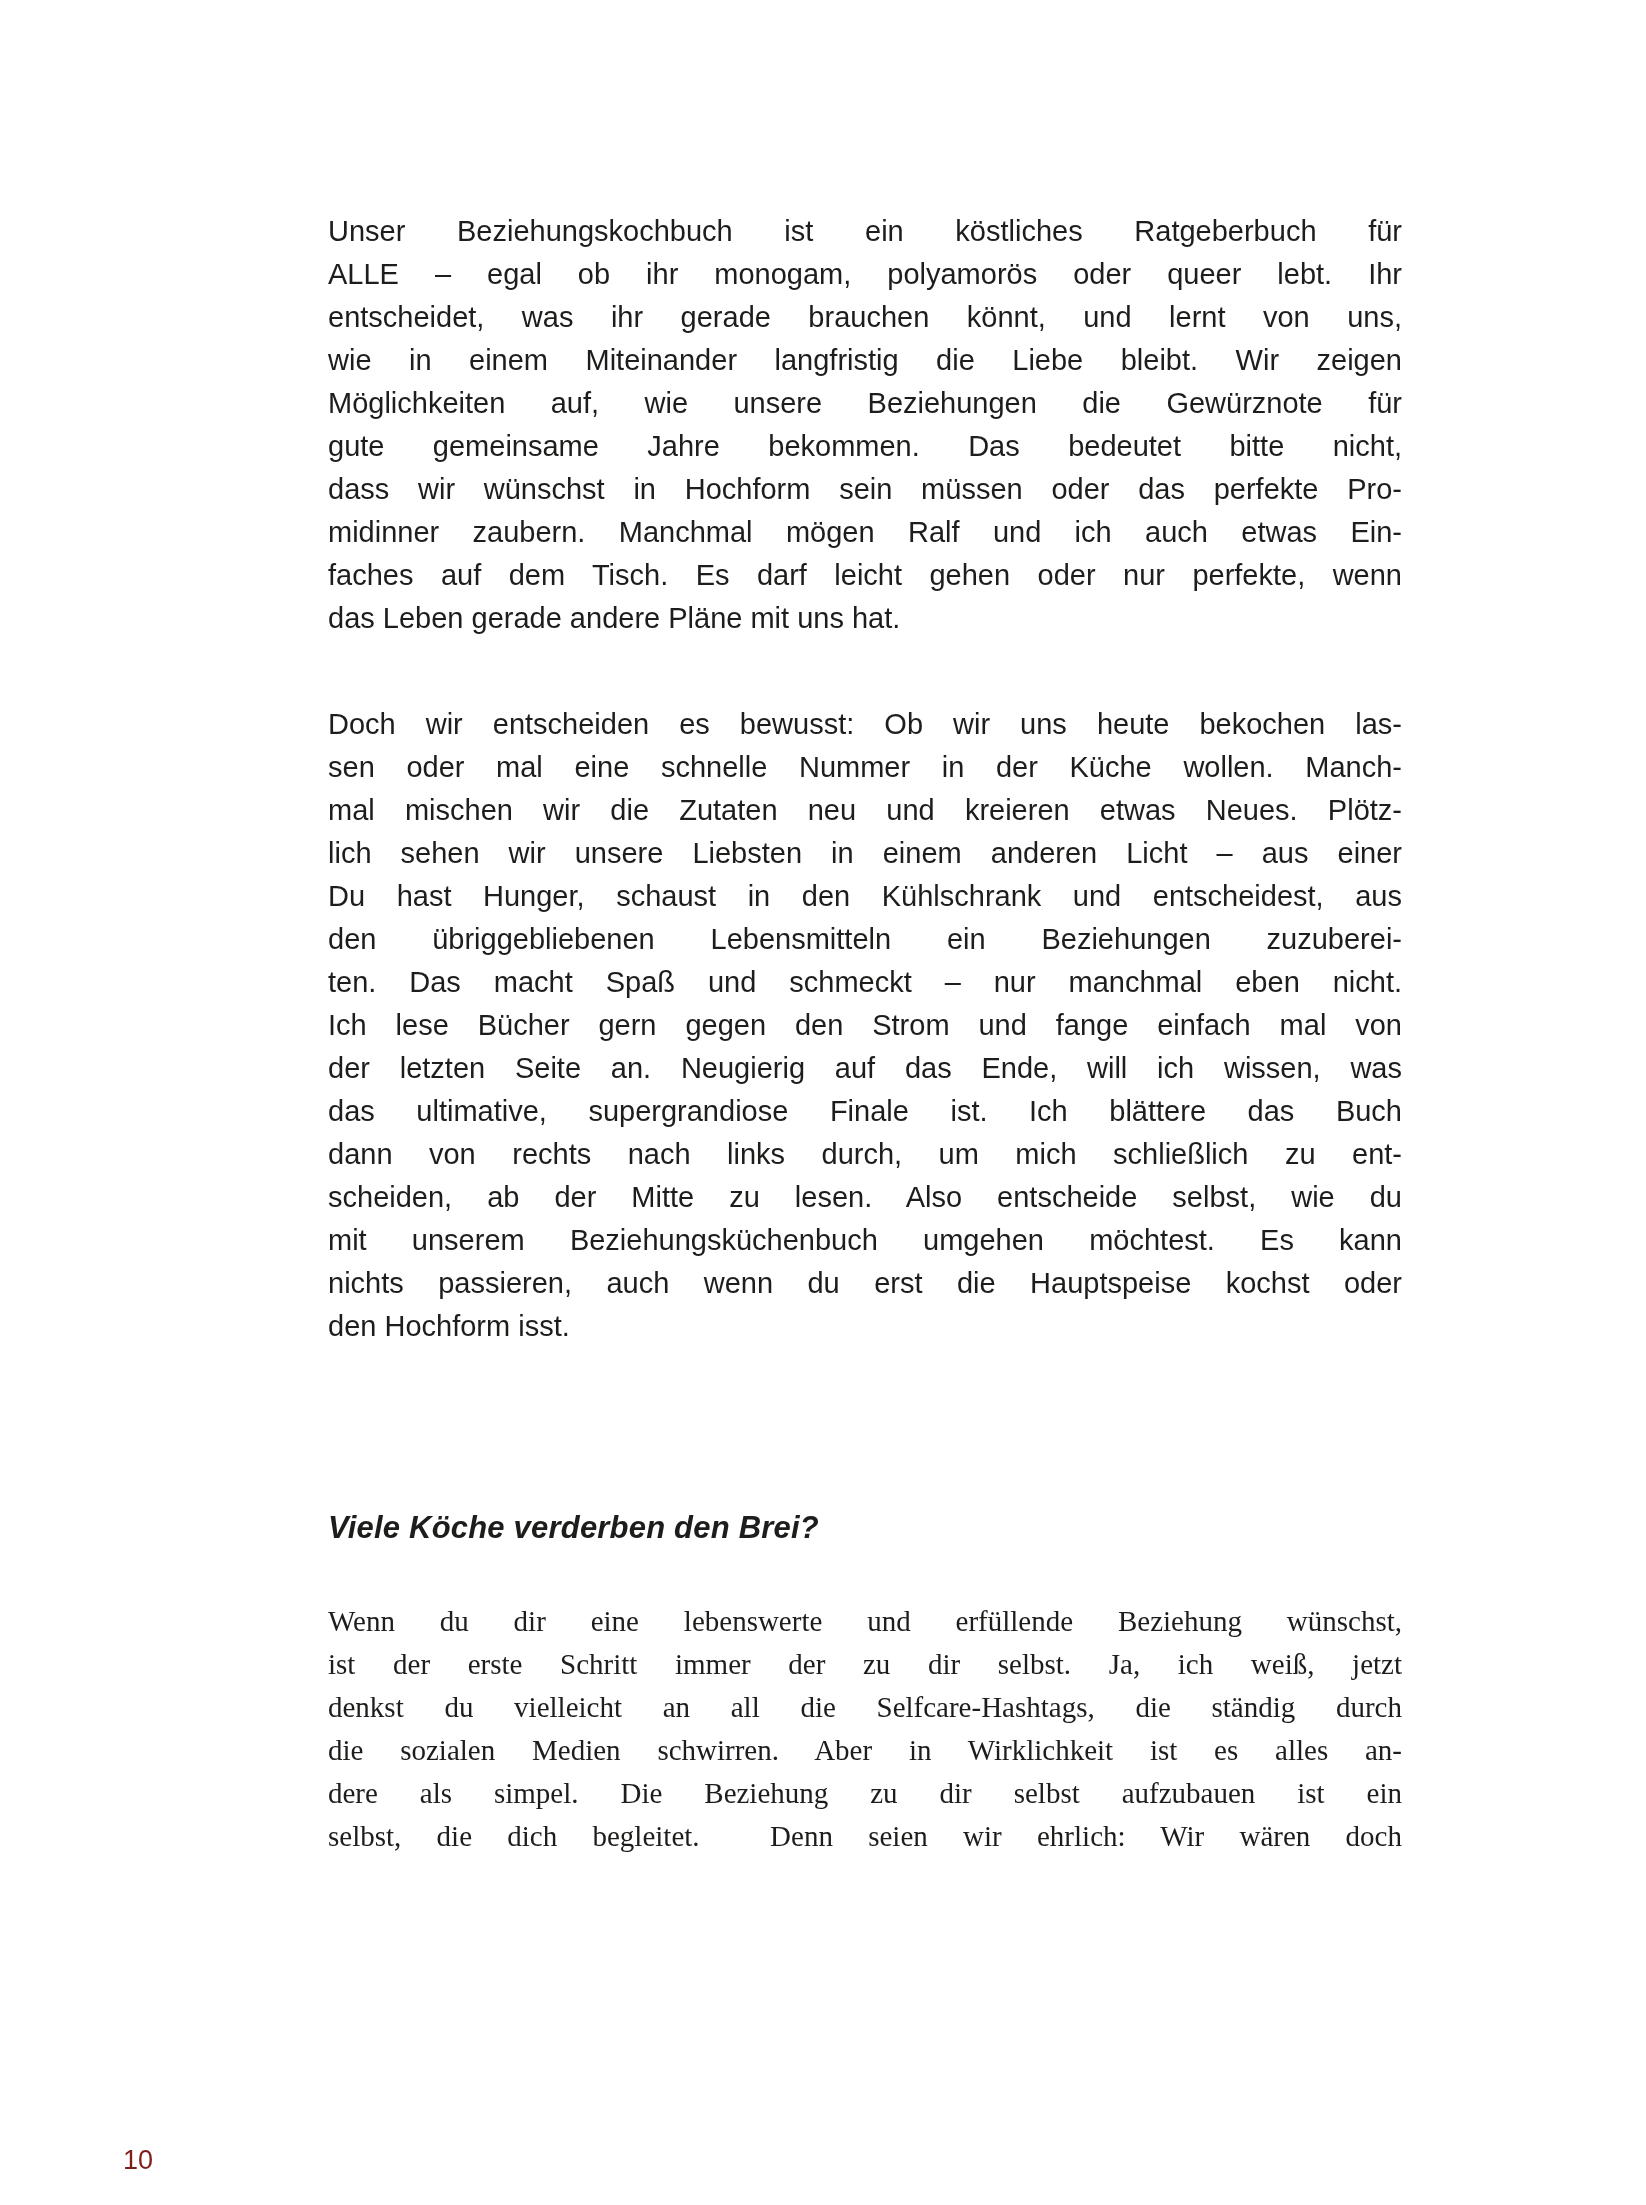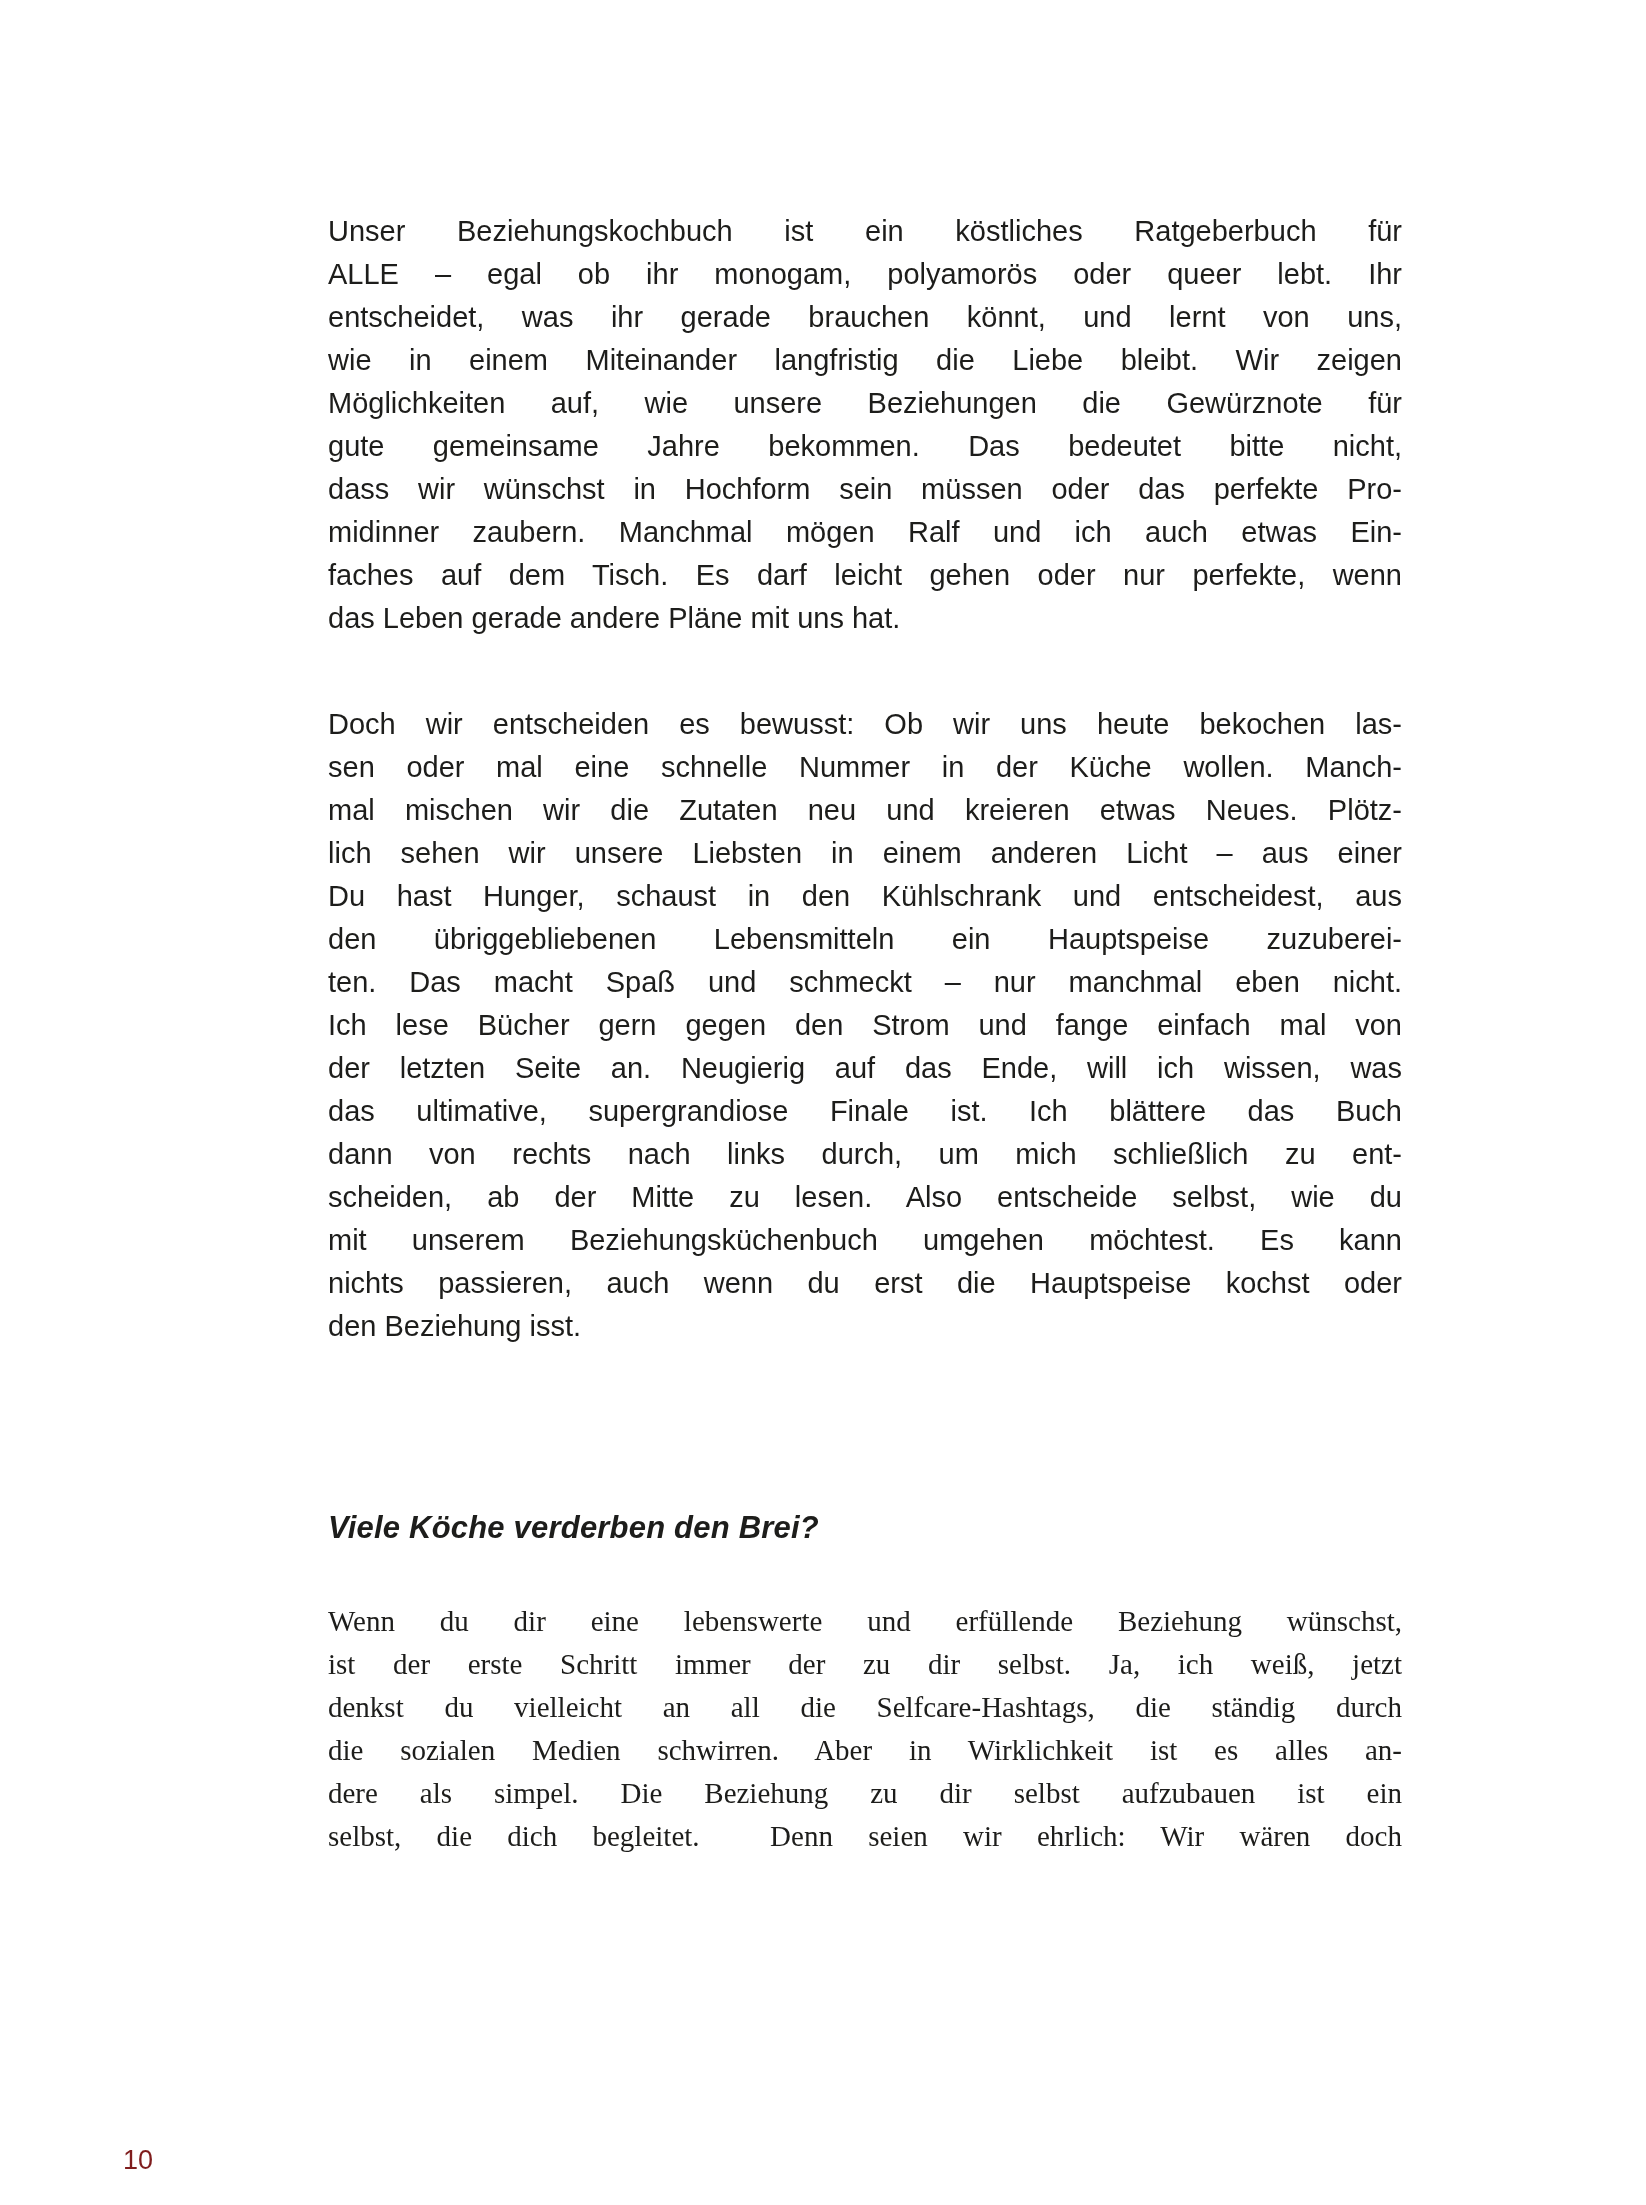--- a/index.html
+++ b/index.html
@@ -70,30 +70,30 @@
         <div class="line">midinner zaubern. Manchmal mögen Ralf und ich auch etwas Ein-</div>
         <div class="line">faches auf dem Tisch. Es darf leicht gehen oder nur perfekte, wenn</div>
         <div class="line left">das Leben gerade andere Pläne mit uns hat.</div>
       </div>
     <div class="para para-2">
         <div class="line">Doch wir entscheiden es bewusst: Ob wir uns heute bekochen las-</div>
         <div class="line">sen oder mal eine schnelle Nummer in der Küche wollen. Manch-</div>
         <div class="line">mal mischen wir die Zutaten neu und kreieren etwas Neues. Plötz-</div>
         <div class="line">lich sehen wir unsere Liebsten in einem anderen Licht – aus einer</div>
         <div class="line">Du hast Hunger, schaust in den Kühlschrank und entscheidest, aus</div>
-        <div class="line">den übriggebliebenen Lebensmitteln ein Hauptspeise zuzuberei-</div>
+        <div class="line">den übriggebliebenen Lebensmitteln ein Beziehungen zuzuberei-</div>
         <div class="line">ten. Das macht Spaß und schmeckt – nur manchmal eben nicht.</div>
         <div class="line">Ich lese Bücher gern gegen den Strom und fange einfach mal von</div>
         <div class="line">der letzten Seite an. Neugierig auf das Ende, will ich wissen, was</div>
         <div class="line">das ultimative, supergrandiose Finale ist. Ich blättere das Buch</div>
         <div class="line">dann von rechts nach links durch, um mich schließlich zu ent-</div>
         <div class="line">scheiden, ab der Mitte zu lesen. Also entscheide selbst, wie du</div>
         <div class="line">mit unserem Beziehungsküchenbuch umgehen möchtest. Es kann</div>
         <div class="line">nichts passieren, auch wenn du erst die Hauptspeise kochst oder</div>
-        <div class="line left">den Beziehung isst.</div>
+        <div class="line left">den Hochform isst.</div>
       </div>
     <h2 class="section-heading">Viele Köche verderben den Brei?</h2>
     <div class="para para-3">
         <div class="line">Wenn du dir eine lebenswerte und erfüllende Beziehung wünschst,</div>
         <div class="line">ist der erste Schritt immer der zu dir selbst. Ja, ich weiß, jetzt</div>
         <div class="line">denkst du vielleicht an all die Selfcare-Hashtags, die ständig durch</div>
         <div class="line">die sozialen Medien schwirren. Aber in Wirklichkeit ist es alles an-</div>
         <div class="line">dere als simpel. Die Beziehung zu dir selbst aufzubauen ist ein</div>
         <div class="line">selbst, die dich begleitet.&nbsp; Denn seien wir ehrlich: Wir wären doch</div>
       </div>

